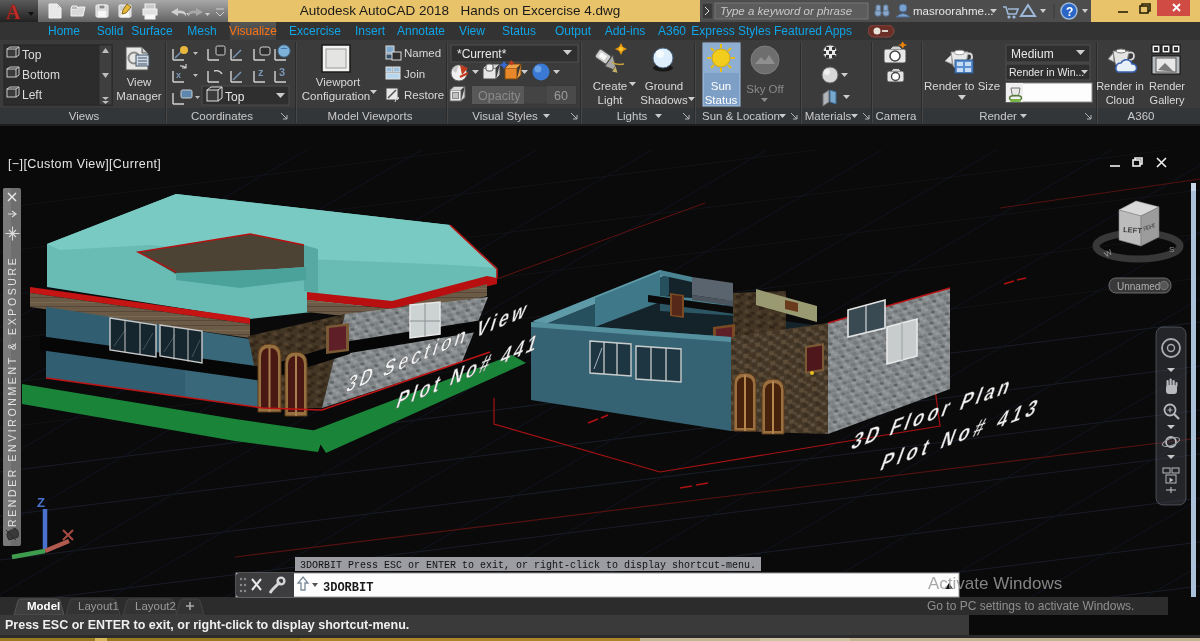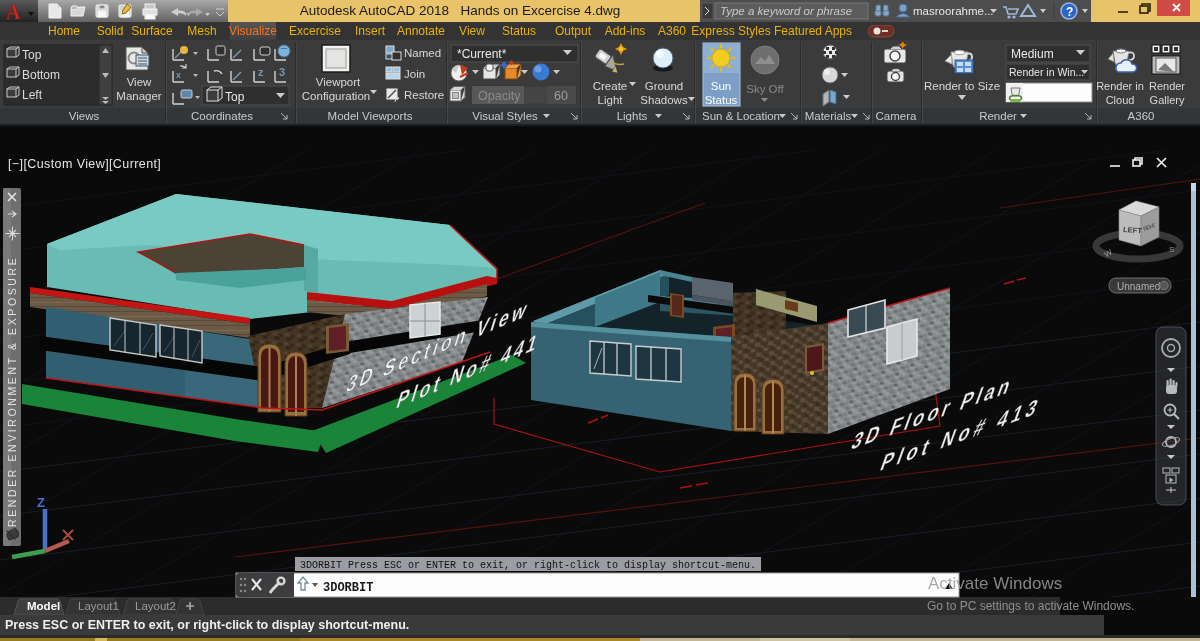--- a/index.html
+++ b/index.html
@@ -6,24 +6,24 @@
   #app{position:relative;width:1200px;height:641px;overflow:hidden;font-family:"Liberation Sans",sans-serif;background:#0a0a0b;}
   .abs{position:absolute;}
   
   #titlebar{position:absolute;left:0;top:0;width:1200px;height:22px;background:#e9c369;}
   #alogo{position:absolute;left:0;top:0;width:38px;height:22px;background:linear-gradient(#5a5a5a,#222);}
   #qat{position:absolute;left:38px;top:0;width:190px;height:22px;background:linear-gradient(#a8a8a8,#636363);}
   #ttext{position:absolute;left:0;top:3px;width:920px;text-align:center;font-size:13.5px;color:#1a1a1a;}
   #srchpanel{position:absolute;left:700px;top:0;width:391px;height:22px;background:#4d4d4d;}
   
   #menubar{position:absolute;left:0;top:22px;width:1200px;height:18px;background:#333333;}
-  .mtab{position:absolute;top:0;height:18px;line-height:18px;font-size:12px;color:#eab308;text-align:center;transform:translateX(-50%);white-space:nowrap;}
+  .mtab{position:absolute;top:0;height:18px;line-height:18px;font-size:12px;color:#0ea5e9;text-align:center;transform:translateX(-50%);white-space:nowrap;}
   
-  #modelrow{position:absolute;left:0;top:597px;width:1060px;height:18px;background:#2c2c2c;}
-  #statusbar{position:absolute;left:0;top:615px;width:1104px;height:20px;background:#3a3a3a;color:#efefef;font-size:12.5px;font-weight:bold;}
+  #modelrow{position:absolute;left:0;top:597px;width:1168px;height:18px;background:#2c2c2c;}
+  #statusbar{position:absolute;left:0;top:615px;width:969px;height:20px;background:#3a3a3a;color:#efefef;font-size:12.5px;font-weight:bold;}
   #taskbar{position:absolute;left:0;top:635px;width:1200px;height:6px;background:#2a2a2a;}
   #goldline{position:absolute;left:0;top:638px;width:1200px;height:3px;background:#9c7c1e;}
 </style>
 </head>
 <body>
 <div id="app">
 
   <svg id="canvas" class="abs" style="left:0;top:150px" width="1200" height="447" viewBox="0 150 1200 447" font-family="Liberation Sans,sans-serif">
     <defs>
       <pattern id="granite" width="14" height="11" patternUnits="userSpaceOnUse" patternTransform="rotate(7)">

